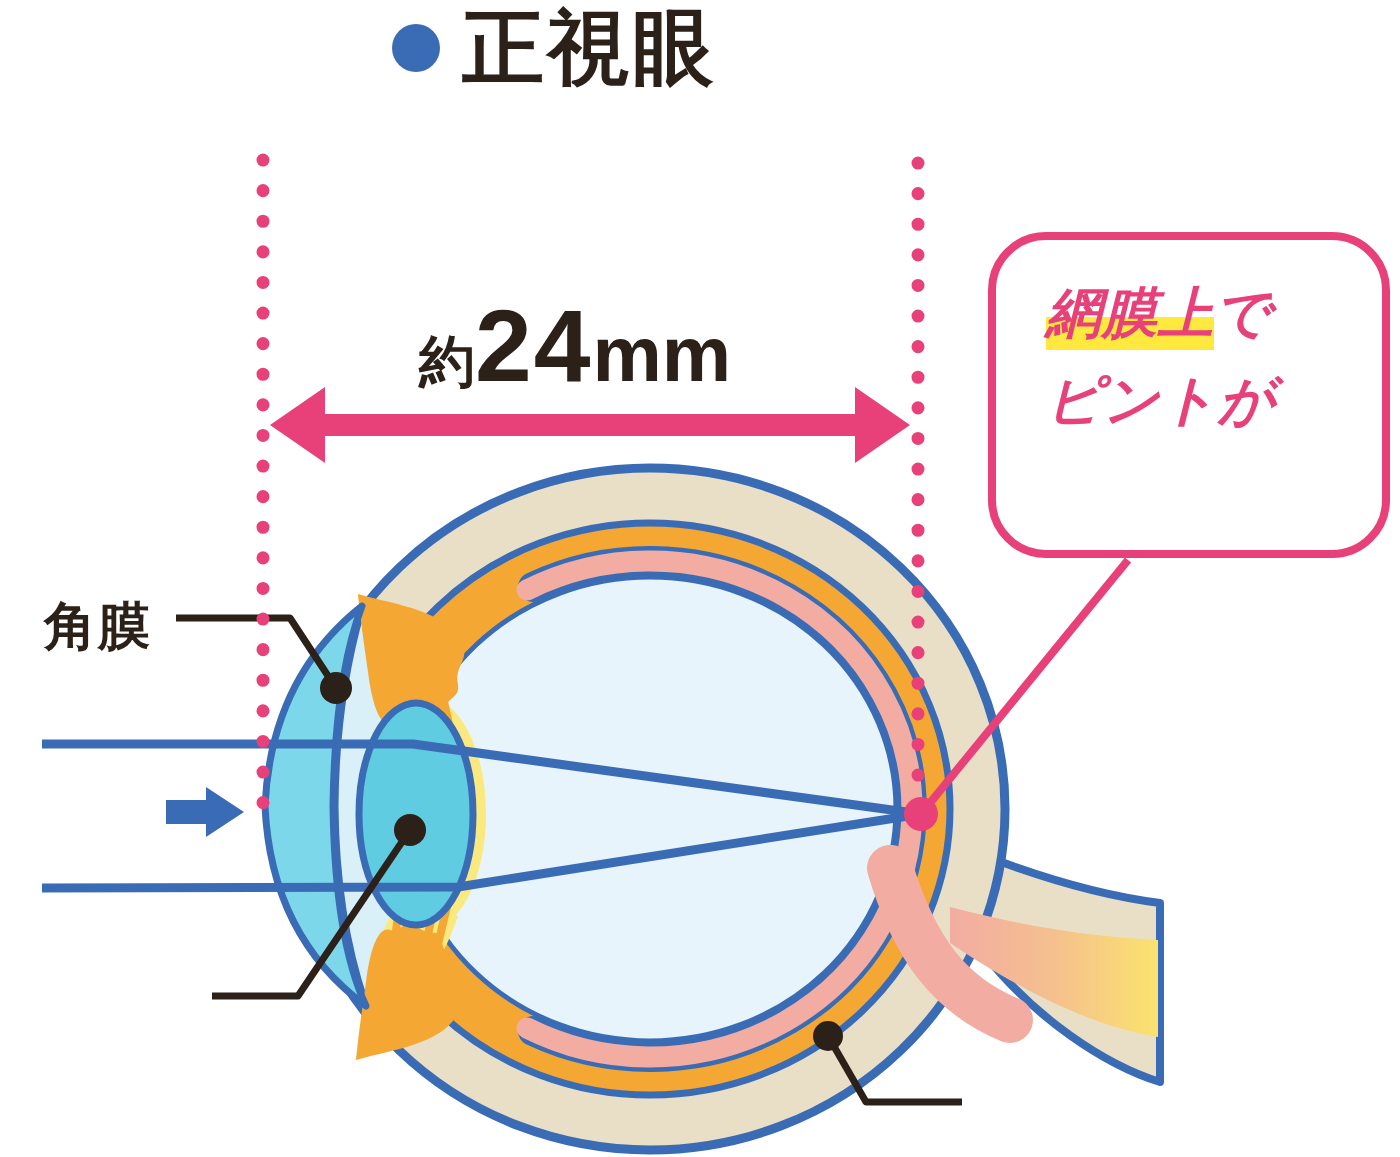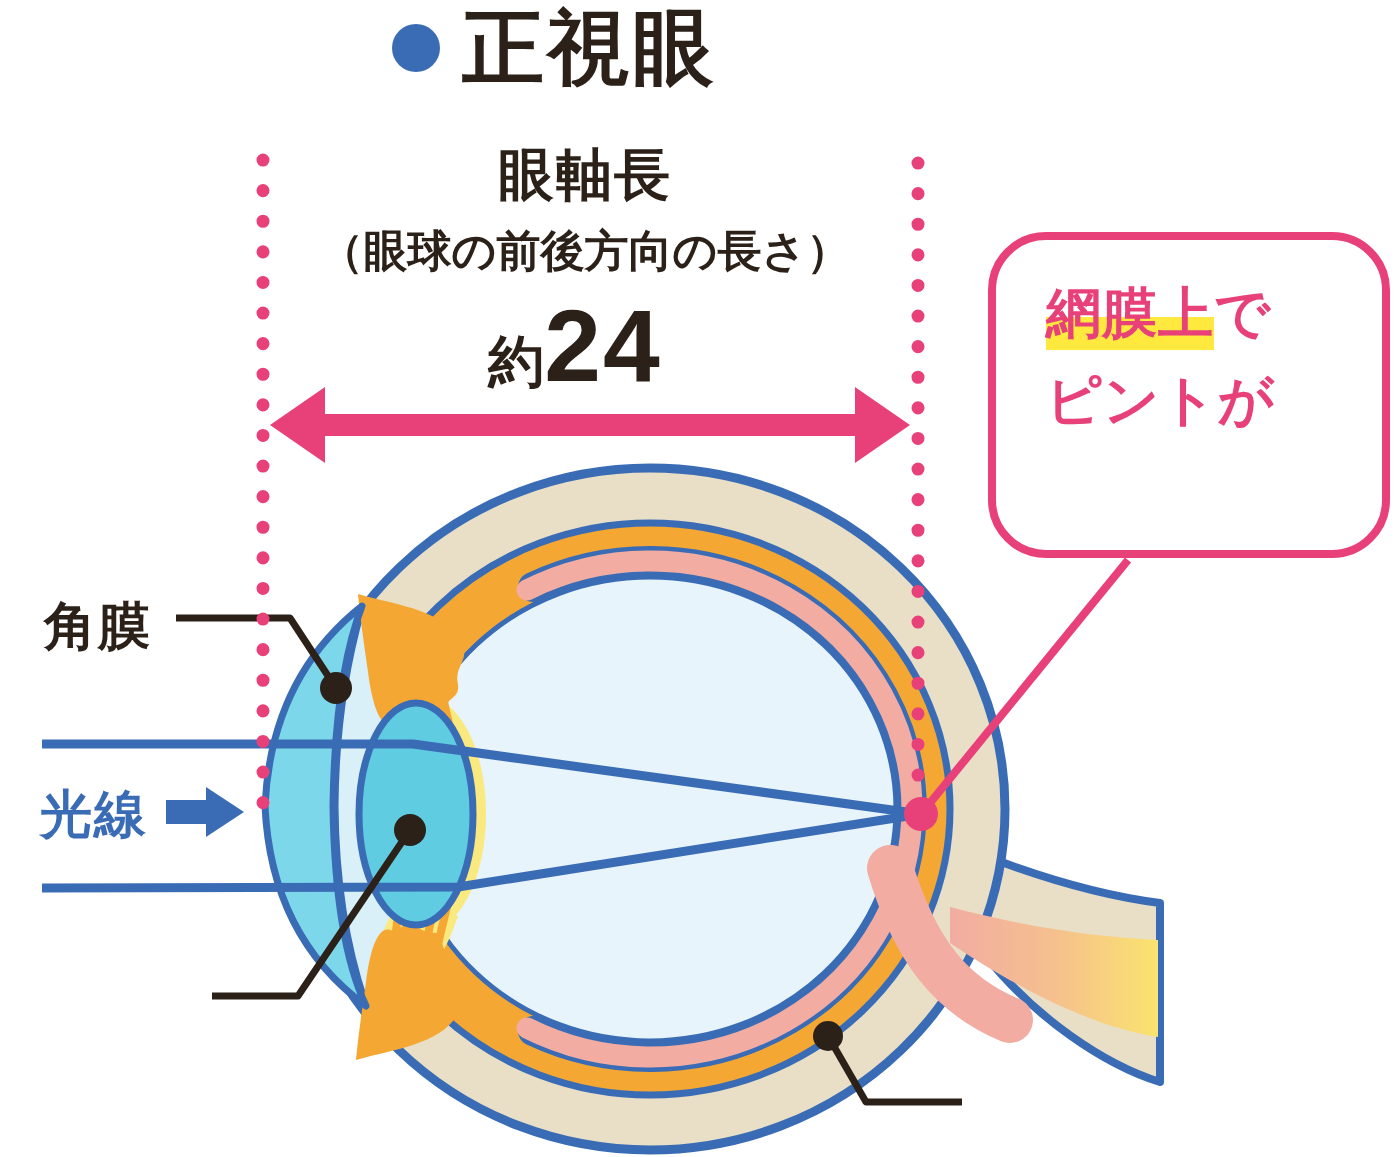--- a/index.html
+++ b/index.html
@@ -27,20 +27,21 @@
   .axial-unit{font-size:78px;font-weight:700;}
   .part-label{font-size:52px;font-weight:800;color:var(--ink);letter-spacing:2px;}
   .cornea-label{left:44px;top:592px;}
   .lightray-label{left:40px;top:780px;color:var(--blue);}
   .lens-label{left:44px;top:960px;}
   .retina-label{left:974px;top:1062px;}
   .bubble{
     left:988px;top:232px;width:402px;height:326px;box-sizing:border-box;
     background:#ffffff;border:8px solid var(--pink);border-radius:58px;
     padding:30px 0 6px 50px;
+    font-style:italic;
   }
   .bubble-line{font-size:55px;font-weight:800;color:var(--pink);line-height:87px;letter-spacing:1px;}
   .bubble-hl{
     background-image:linear-gradient(transparent 52%, var(--highlight) 52%);
     padding-bottom:6px;
   }
 </style>
 </head>
 <body>
 
@@ -111,29 +112,27 @@
     <polygon points="270,425 325,387 325,414 855,414 855,387 910,425 855,463 855,436 325,436 325,463" style="fill:var(--pink);"></polygon>
 
     <polygon points="166,800 206,800 206,787 244,812 206,837 206,824 166,824" style="fill:var(--blue);"></polygon>
   </svg>
 
   <div class="ov title-row">
     <span class="title-dot"></span>
     <span class="title-text">正視眼</span>
   </div>
 
-  <div class="ov axial-label">眼軸長</div>
-  <div class="ov axial-sub">（眼球の前後方向の長さ）</div>
   <div class="ov axial-value">
     <span class="axial-prefix">約</span>
     <span class="axial-number">24</span>
+    <span class="axial-unit">mm</span>
   </div>
 
   <div class="ov part-label cornea-label">角膜</div>
-  <div class="ov part-label lightray-label">光線</div>
 
   <div class="ov bubble">
     <div class="bubble-line">
       <span class="bubble-hl">網膜上</span><span>で</span>
     </div>
     <div class="bubble-line">ピントが</div>
   </div>
 
 </div>
 

